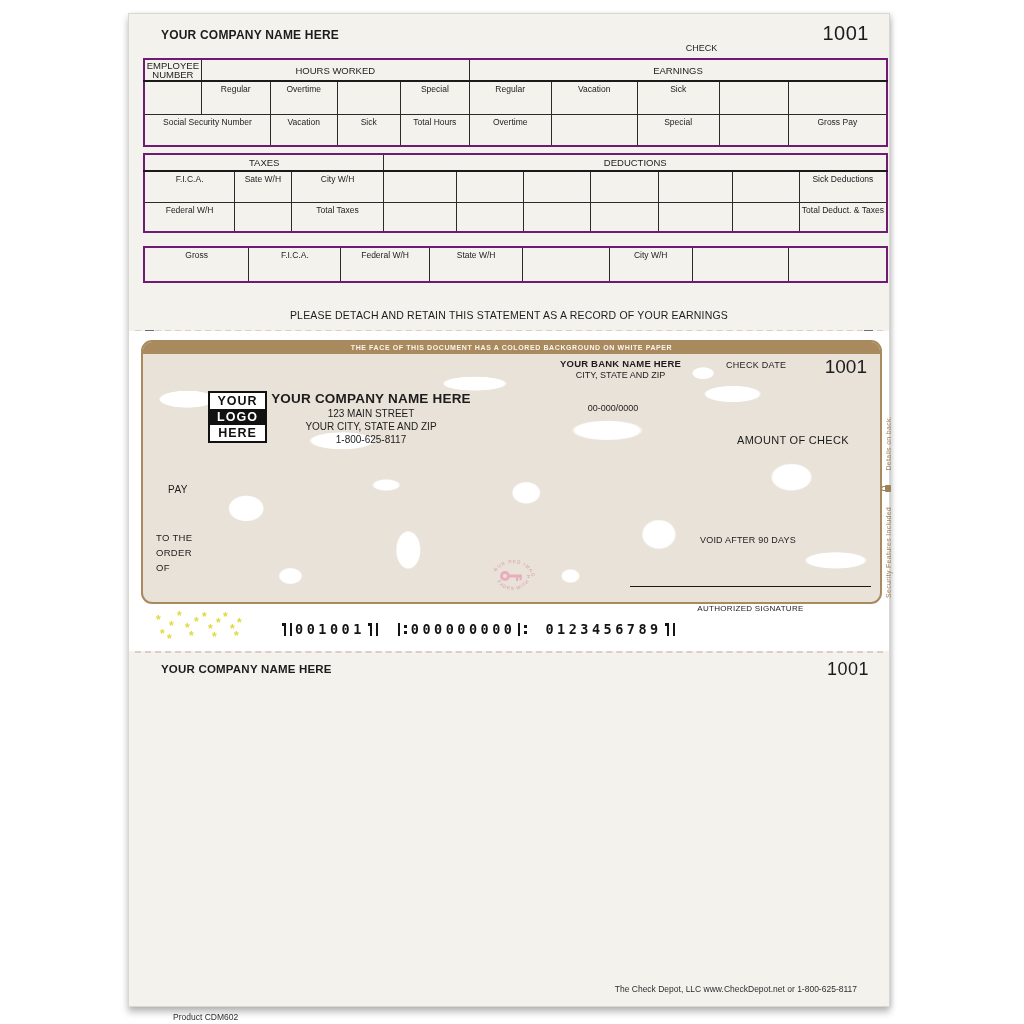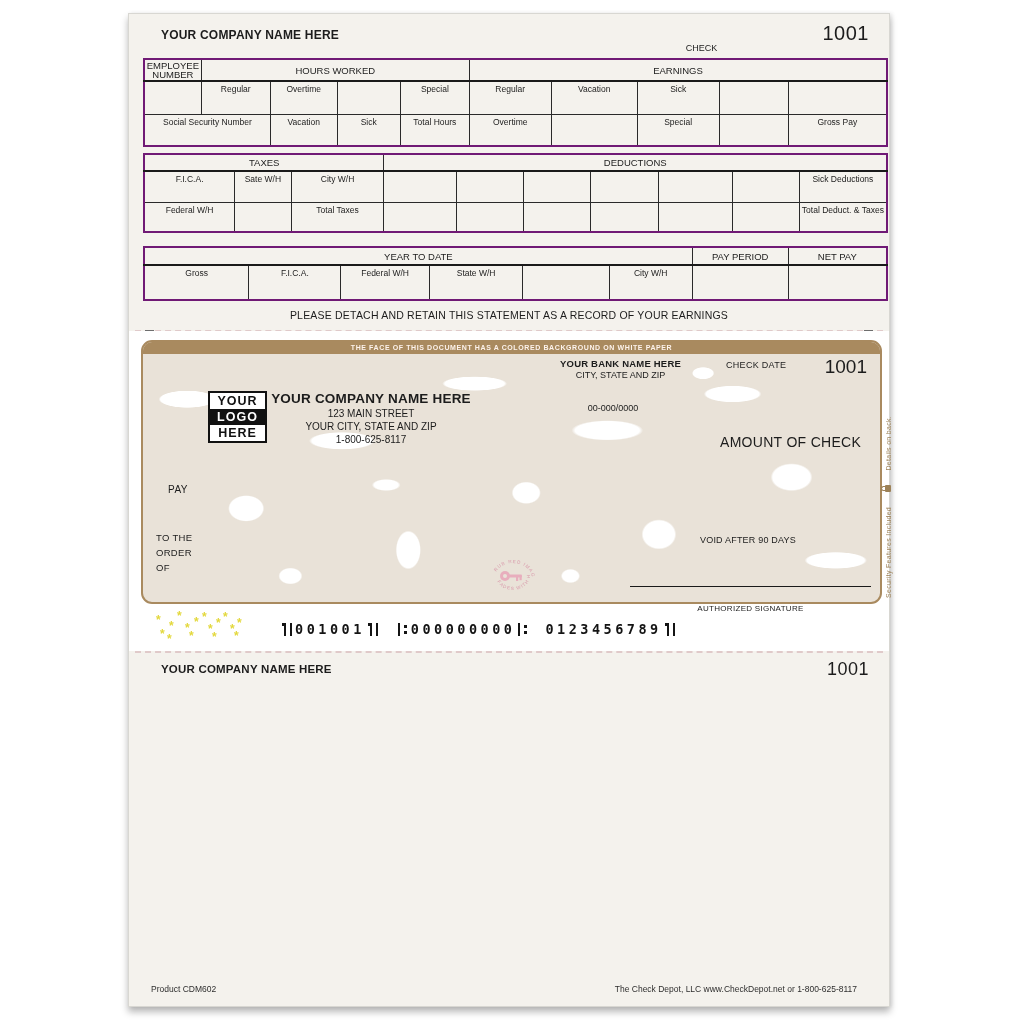--- a/index.html
+++ b/index.html
@@ -53,21 +53,21 @@
   .bank-block{position:absolute;left:380px;top:16px;width:195px;text-align:center;}
   .bank-name{font-size:9.5px;font-weight:bold;letter-spacing:.2px;}
   .bank-city{font-size:9px;margin-top:1px;}
   .fraction{position:absolute;left:380px;top:61px;width:180px;text-align:center;font-size:9px;}
   .logo-box{position:absolute;left:65px;top:49px;width:55px;border:2px solid #111;background:#fff;text-align:center;}
   .logo-row{font-size:12.5px;font-weight:bold;letter-spacing:1px;line-height:16px;color:#111;}
   .logo-row.inv{background:#111;color:#fff;}
   .company-block{position:absolute;left:128px;top:49px;width:200px;text-align:center;}
   .company-name{font-size:13.5px;font-weight:bold;letter-spacing:.2px;}
   .company-line{font-size:10px;margin-top:2px;}
-  .amount-label{position:absolute;left:577px;top:92px;font-size:14px;letter-spacing:.3px;text-align:right;}
+  .amount-label{position:absolute;left:594px;top:92px;font-size:11px;letter-spacing:.3px;text-align:right;}
   .pay-label{position:absolute;left:13px;top:142px;font-size:10px;letter-spacing:.5px;padding-left:12px;}
   .order-block{position:absolute;left:13px;top:188px;font-size:9.5px;line-height:15px;letter-spacing:.3px;}
   .void-notice{position:absolute;left:557px;top:193px;font-size:9px;letter-spacing:.2px;}
   .sig-area{position:absolute;left:487px;top:244px;width:241px;text-align:center;}
   .sig-line{border-top:1.5px solid #1a1a1a;height:0;}
   .sig-label{font-size:8px;letter-spacing:.3px;margin-top:17px;}
   .seal{position:absolute;left:345px;top:212px;}
   
   .v-security{position:absolute;left:668px;top:487px;width:182px;height:12px;
               transform:rotate(-90deg);color:#9d8258;font-size:7px;letter-spacing:.3px;
@@ -88,21 +88,21 @@
                     border-left:2px solid #141414;border-right:2px solid #141414;}
   .sym-onus::after{content:"";position:absolute;left:0;top:0;width:3px;height:3px;background:#141414;}
   .sym-transit::before{content:"";position:absolute;left:0;top:0;width:2px;height:13px;background:#141414;}
   .sym-transit::after{content:"";position:absolute;left:6px;top:2px;width:3px;height:3px;
                       background:#141414;box-shadow:0 6px 0 #141414;}
   .gap14{width:14px;}
   
   .stub-bottom-company{position:absolute;left:32px;top:649px;font-size:11.5px;font-weight:bold;letter-spacing:.2px;}
   .stub-bottom-checkno{position:absolute;right:20px;top:645px;font-size:18px;letter-spacing:.5px;}
   .footer{position:absolute;left:0;top:970px;width:100%;font-size:8.5px;color:#2e2e2e;}
-  .footer-left{position:absolute;left:22px;}
+  .footer-left{position:absolute;left:44px;margin-top:28px;}
   .footer-right{position:absolute;right:32px;}
 </style>
 </head>
 <body>
 
 <div class="page">
 
   <div class="stub-top">
     <div class="stub-company">YOUR COMPANY NAME HERE</div>
     <div class="stub-checkno">1001</div>
@@ -206,25 +206,20 @@
         <col style="width:14.1%">
           <col style="width:12.4%">
           <col style="width:11.9%">
           <col style="width:12.6%">
         <col style="width:11.6%">
           <col style="width:11.2%">
           <col style="width:12.9%">
           <col style="width:13.3%">
       </colgroup>
       <tbody>
-          <tr class="tbl-head" style="height:18px;">
-        <td colspan="6">YEAR TO DATE</td>
-        <td>PAY PERIOD</td>
-        <td>NET PAY</td>
-      </tr>
       <tr style="height:35px;">
         <td>Gross</td>
         <td>F.I.C.A.</td>
         <td>Federal W/H</td>
         <td>State W/H</td>
         <td></td>
         <td>City W/H</td>
         <td></td>
         <td></td>
       </tr>

